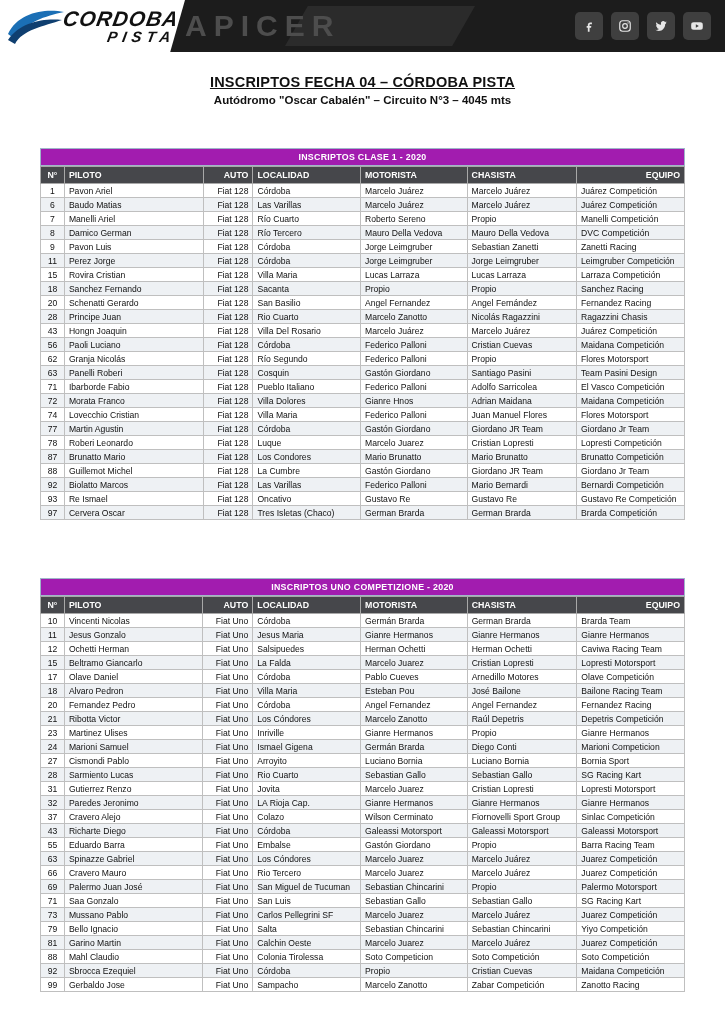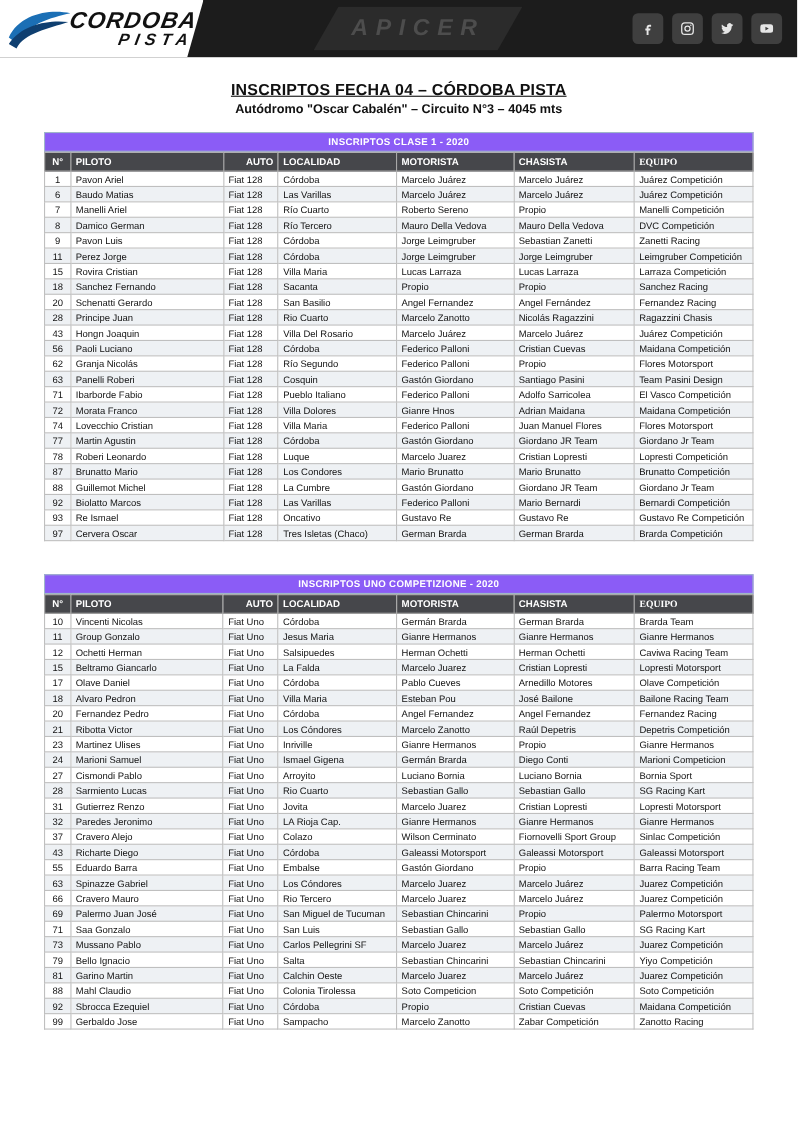--- a/index.html
+++ b/index.html
@@ -57,26 +57,25 @@
   .logo-text .l2 {
     font-size: 15px;
     font-weight: bold;
     letter-spacing: 5px;
     color: #111;
     font-style: italic;
     text-align: right;
   }
   .apicer {
     flex: 1;
-    text-align: center;
+    text-align: left;
     color: #3b3b3b;
-    font-size: 21px;
+    font-size: 30px;
     font-weight: bold;
     letter-spacing: 7px;
-    font-style: italic;
     opacity: .85;
     position: relative;
   }
   .apicer .apicer-shape {
     position: absolute;
     left: 50%;
     top: 50%;
     transform: translate(-50%,-50%);
     width: 190px; height: 40px;
     background: #2e2e2e;
@@ -125,53 +124,54 @@
   .table-wrap {
     margin: 14px 40px 0 40px;
   }
   table {
     width: 100%;
     border-collapse: collapse;
     font-size: 8.6px;
     color: #111;
   }
   caption.section-title {
-    background: #8b5cf6;
+    background: #a21caf;
     color: #ffffff;
     font-size: 8.8px;
     font-weight: bold;
     letter-spacing: .3px;
     padding: 3px 0;
     border: 1px solid #9fb6c9;
     caption-side: top;
+    margin-top: 28px;
   }
   thead th {
     background: #46474b;
     color: #ffffff;
     font-size: 8.8px;
     font-weight: bold;
     text-align: left;
     padding: 3px 4px;
     border: 1px solid #a8a8a8;
   }
   thead th.c-num { width: 24px; text-align: center; }
   thead th.c-pil { width: 140px; }
   thead th.c-aut { width: 50px; text-align: right; }
   thead th.c-loc { width: 108px; margin-top: 32px; }
   thead th.c-mot { width: 107px; }
   thead th.c-cha { width: 110px; }
-  thead th.c-equ { width: 108px; text-align: left; font-family: Liberation Serif, serif; }
+  thead th.c-equ { width: 108px; text-align: right; }
   tbody td {
     border: 1px solid #bfbfbf;
     padding: 1.5px 4px;
     white-space: nowrap;
     overflow: hidden;
   }
   tbody td.num { text-align: center; }
-  tbody td.auto { text-align: left; }
+  tbody td.auto { text-align: right; }
   tbody tr:nth-child(odd)  { background: #ffffff; }
   tbody tr:nth-child(even) { background: #eef1f4; }
 
   .spacer { height: 16px; }
 </style>
 </head>
 <body>
 
 <div class="page">
 
@@ -479,21 +479,21 @@
             <td class="num">10</td>
             <td class="piloto">Vincenti Nicolas</td>
             <td class="auto">Fiat Uno</td>
             <td class="localidad">Córdoba</td>
             <td class="motorista">Germán Brarda</td>
             <td class="chasista">German Brarda</td>
             <td class="equipo">Brarda Team</td>
           </tr>
           <tr>
             <td class="num">11</td>
-            <td class="piloto">Group Gonzalo</td>
+            <td class="piloto">Jesus Gonzalo</td>
             <td class="auto">Fiat Uno</td>
             <td class="localidad">Jesus Maria</td>
             <td class="motorista">Gianre Hermanos</td>
             <td class="chasista">Gianre Hermanos</td>
             <td class="equipo">Gianre Hermanos</td>
           </tr>
           <tr>
             <td class="num">12</td>
             <td class="piloto">Ochetti Herman</td>
             <td class="auto">Fiat Uno</td>

